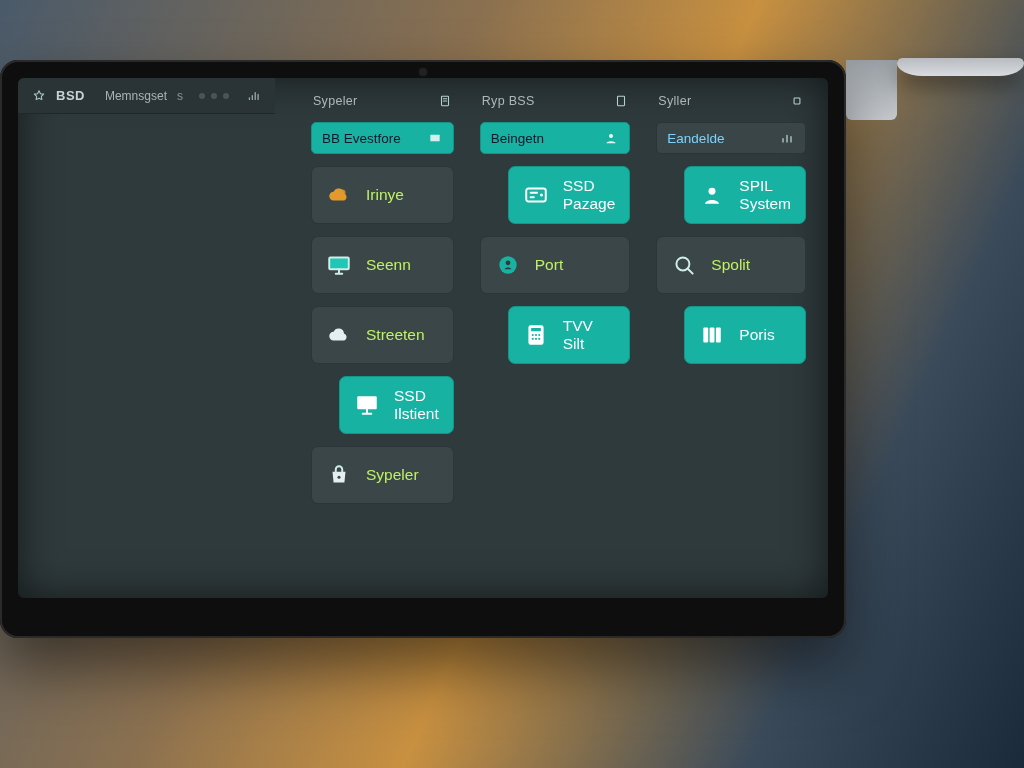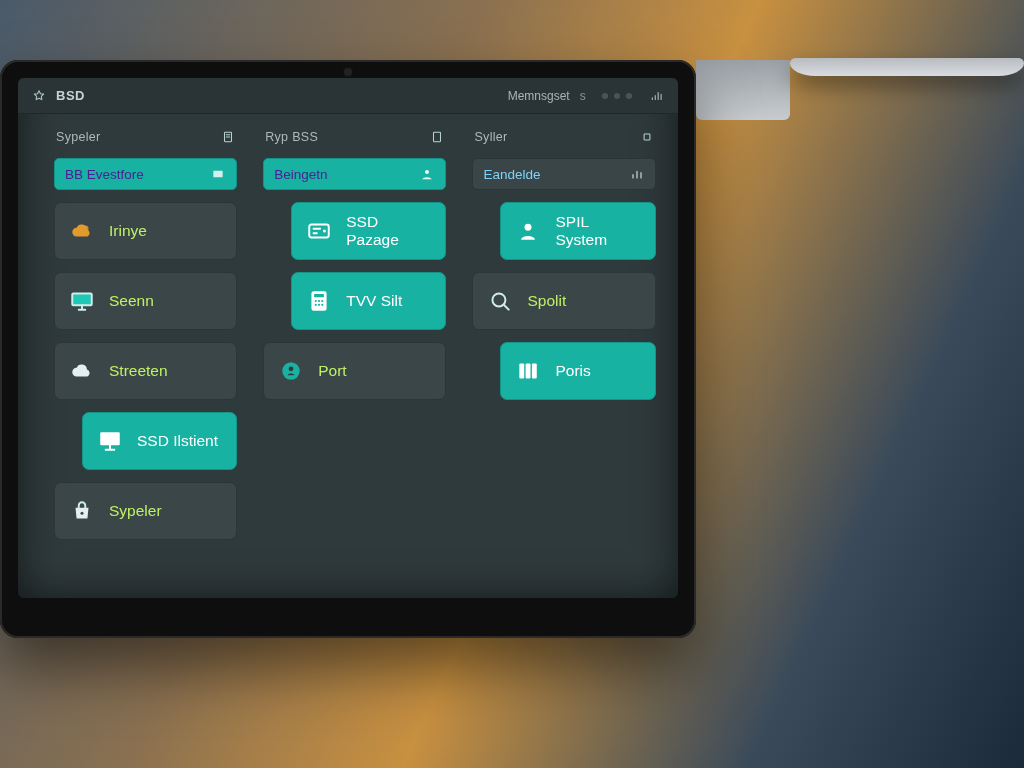--- a/index.html
+++ b/index.html
@@ -22,21 +22,21 @@
     position: relative;
   }
   .camera { position:absolute; top:8px; left:50%; transform:translateX(-50%); width:8px; height:8px; background:#222; border-radius:50%; box-shadow:0 0 0 2px #111;}
   .screen {
     background: #2f3a3c;
     border-radius: 6px;
     height: 520px;
     overflow: hidden;
     box-shadow: inset 0 0 40px rgba(0,0,0,0.6);
     display: flex;
-    flex-direction: column;
+    flex-direction: row;
   }
   .stand-neck { width:120px; height:60px; background:linear-gradient(#9aa0a5,#c8ccd0); margin:0 auto; border-radius:0 0 6px 6px;}
   .stand-base { width:300px; height:18px; background:linear-gradient(#b8bcc0,#d8dce0); margin:-2px auto 0; border-radius:8px 8px 40px 40px / 8px 8px 20px 20px; box-shadow:0 10px 20px rgba(0,0,0,.4);}
   .apple { position:absolute; bottom:12px; left:50%; transform:translateX(-50%); font-size:20px; color:#0a0a0a;}
 
   
   .topbar {
     height: 36px;
     background: #2a3436;
     border-bottom: 1px solid #1e2729;
@@ -68,21 +68,21 @@
     padding: 0 2px 2px 2px;
   }
   .col-header .mini-icon{ width:14px; height:14px; opacity:.85; display:inline-flex; align-items:center; justify-content:center;}
 
   .pill {
     height:32px; border-radius:5px; display:flex; align-items:center;
     padding:0 10px; gap:10px; font-size:13.5px; color:#7dd3fc;
     background:#3a4547; border:1px solid #2b3537;
   }
   .pill .mini-icon{ width:16px; height:16px; opacity:.9; display:inline-flex; align-items:center; justify-content:center;}
-  .pill.accent { background:#18b2a3; border-color:#129488; color:#4c1d95; font-weight:500;}
+  .pill.accent { background:#18b2a3; border-color:#129488; color:#0f172a; font-weight:500;}
   .pill .push{ margin-left:auto; }
 
   .tile {
     height:58px; border-radius:7px; display:flex; align-items:center;
     padding:0 14px; gap:14px; font-size:15.5px; color:#bef264;
     background:#3b4648; border:1px solid #2c3638;
   }
   .tile.accent{ background:#18b2a3; border-color:#139588; color:#ffffff; font-weight:500;margin-left:28px;}
   .tile .icon{ width:26px; height:26px; display:inline-flex; align-items:center; justify-content:center; flex-shrink:0;}
   .tile .icon svg{ width:26px; height:26px; }
@@ -220,46 +220,46 @@
           <span class="icon">
             <svg viewBox="0 0 24 24">
                 <rect x="3" y="6" width="18" height="12" rx="2" class="st"></rect>
                 <path class="st" d="M7 10h6M7 14h3"></path>
                 <circle cx="17" cy="12" r="1.4" class="fill-w"></circle>
               </svg>
           </span>
           <span>SSD Pazage</span>
         </div>
 
+        <div class="tile">
+          <span class="icon">
+            <svg viewBox="0 0 24 24">
+                <circle cx="12" cy="12" r="8" class="fill-t"></circle>
+                <circle cx="12" cy="10" r="2.2" fill="#2f3a3c"></circle>
+                <path d="M8.8 16c.7-2.3 5.7-2.3 6.4 0z" fill="#2f3a3c"></path>
+              </svg>
+          </span>
+          <span>Port</span>
+        </div>
+
         <div class="tile accent">
           <span class="icon">
             <svg viewBox="0 0 24 24">
                 <rect x="5" y="3" width="14" height="18" rx="2" class="fill-w"></rect>
               <rect x="7.5" y="5.5" width="9" height="3" rx=".5" fill="#18b2a3"></rect>
               <circle cx="9" cy="12" r="1" fill="#18b2a3"></circle>
                 <circle cx="12" cy="12" r="1" fill="#18b2a3"></circle>
                 <circle cx="15" cy="12" r="1" fill="#18b2a3"></circle>
               <circle cx="9" cy="15.5" r="1" fill="#18b2a3"></circle>
                 <circle cx="12" cy="15.5" r="1" fill="#18b2a3"></circle>
                 <circle cx="15" cy="15.5" r="1" fill="#18b2a3"></circle>
             </svg>
           </span>
           <span>TVV Silt</span>
         </div>
-
-        <div class="tile">
-          <span class="icon">
-            <svg viewBox="0 0 24 24">
-                <circle cx="12" cy="12" r="8" class="fill-t"></circle>
-                <circle cx="12" cy="10" r="2.2" fill="#2f3a3c"></circle>
-                <path d="M8.8 16c.7-2.3 5.7-2.3 6.4 0z" fill="#2f3a3c"></path>
-              </svg>
-          </span>
-          <span>Port</span>
-        </div>
       </div>
 
       <div class="col">
         <div class="col-header">
           <span>Syller</span>
           <span class="mini-icon">
             <svg viewBox="0 0 24 24">
                 <rect class="st" x="7" y="7" width="10" height="10" rx="1"></rect>
               </svg>
           </span>

